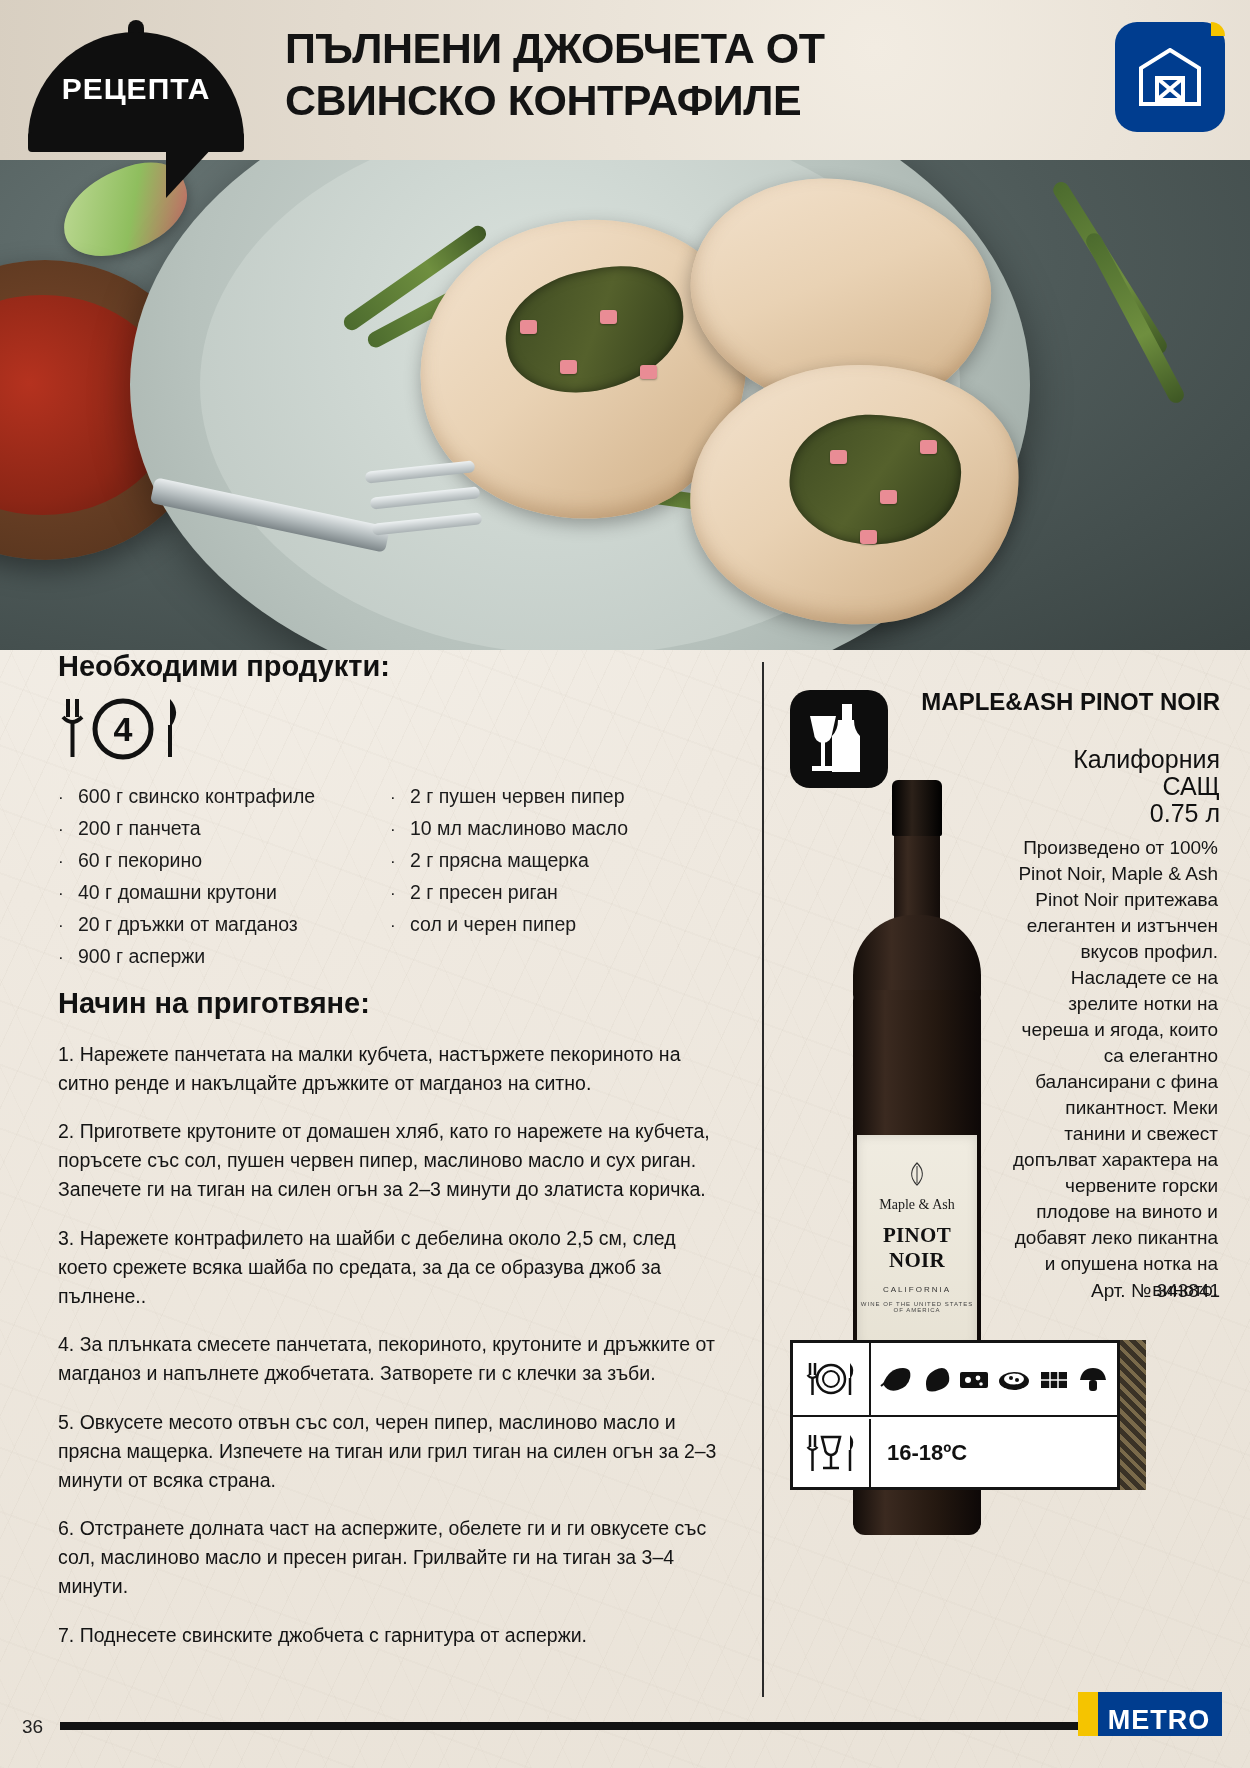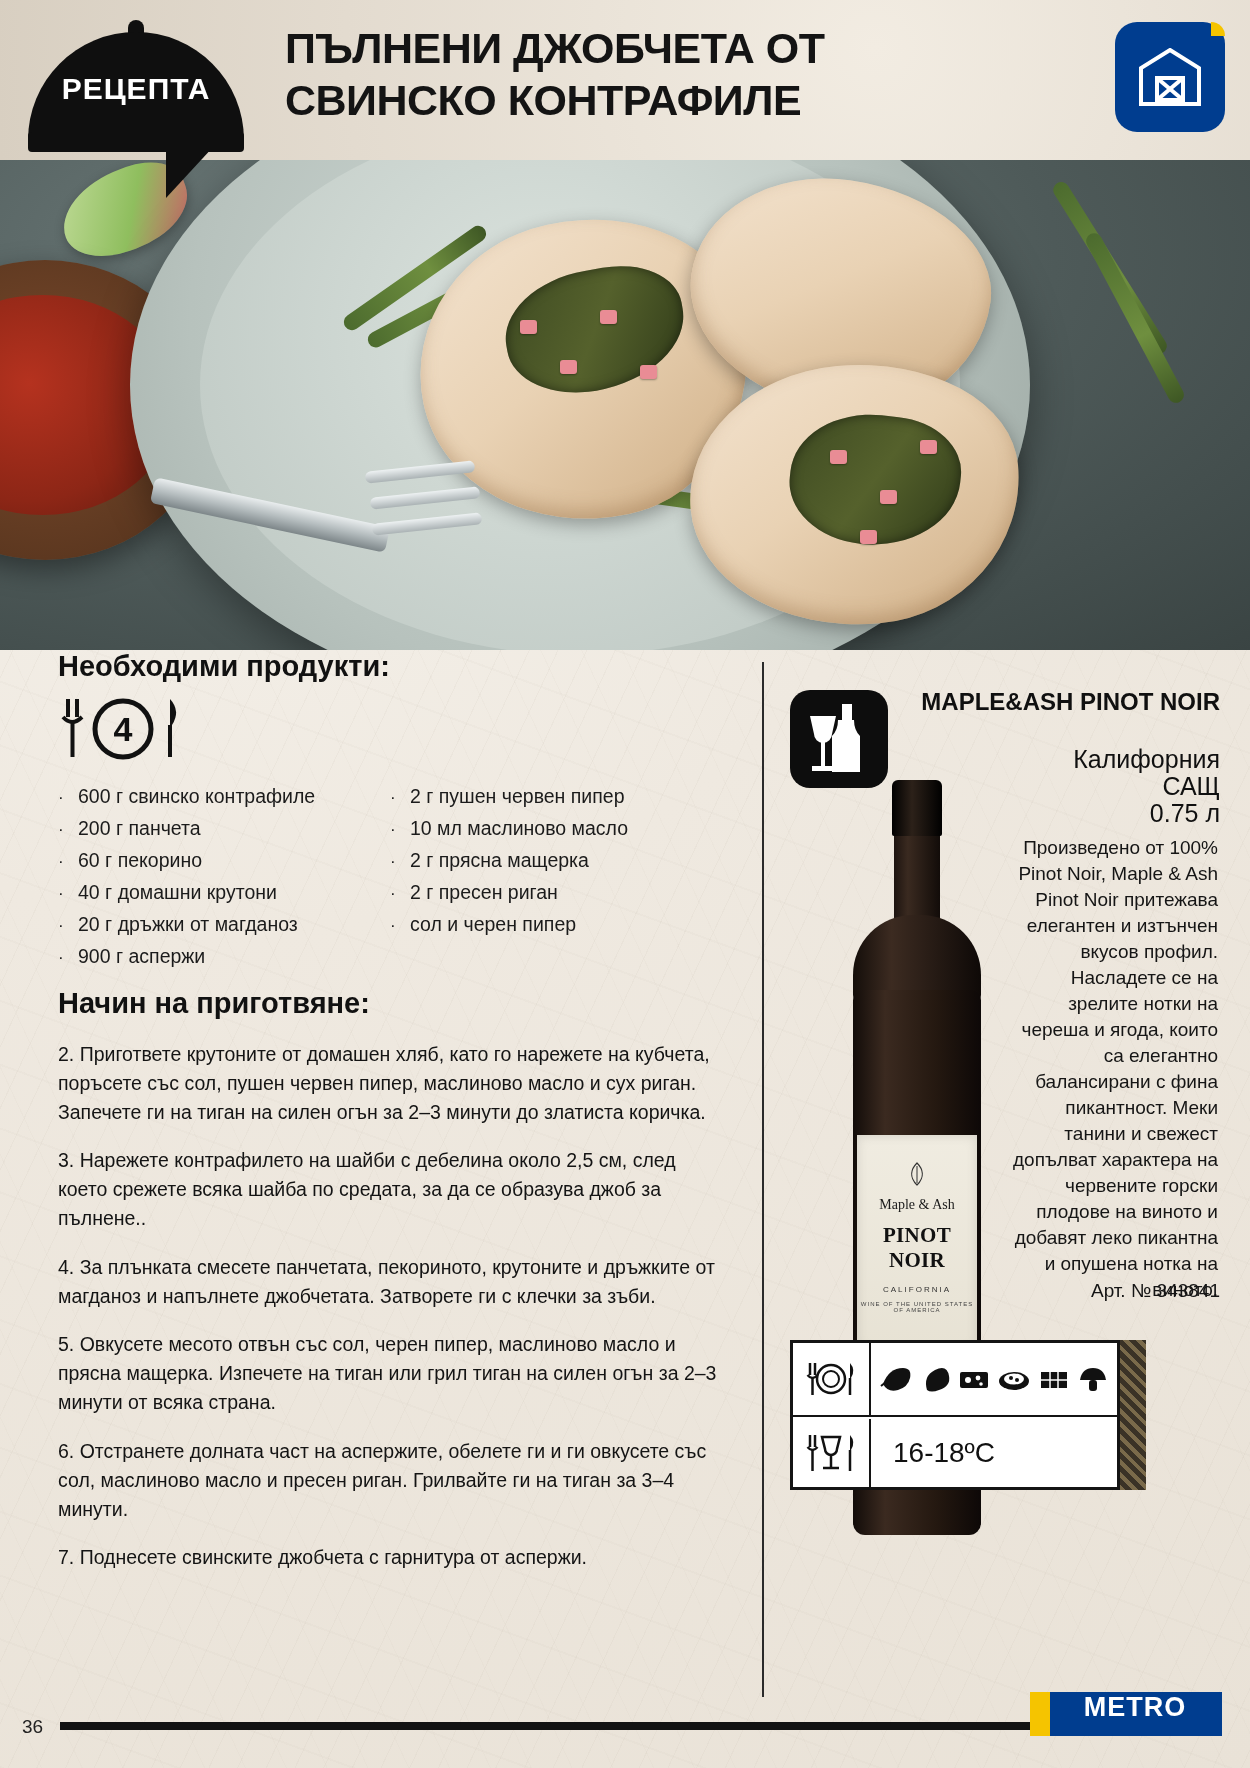--- a/index.html
+++ b/index.html
@@ -236,23 +236,23 @@
   }
   .page-number {
     position: absolute;
     left: 22px; top: 1066px;
     font-size: 19px;
     color: #222;
   }
   .metro-logo {
     position: absolute;
     right: 28px; top: 1042px;
-    width: 192px; height: 44px;
+    width: 144px; height: 44px;
     background: #003d8f;
-    display: flex; align-items: flex-start; justify-content: center;
+    display: flex; align-items: flex-end; justify-content: center;
   }
   .metro-logo .bar {
     position: absolute; left: 0; top: 0; bottom: 0;
     width: 20px; background: #f5c400;
   }
   .metro-logo span {
     color: #fff; font-weight: bold; font-size: 27px;
     letter-spacing: 1px; margin-left: 18px;
   }
 
@@ -451,23 +451,24 @@
   .info-box .row2 {
     position: absolute; left: 0; top: 76px; right: 0; bottom: 0;
     display: flex; align-items: center;
   }
   .cell-glass {
     width: 78px; height: 100%;
     border-right: 2px solid #141414;
     display: flex; align-items: center; justify-content: center;
   }
   .temp-text {
-    padding-left: 22px;
-    font-size: 28px;
+    padding-left: 16px;
+    font-size: 22px;
     color: #111;
+    font-weight: bold;
   }
   .decor-strip {
     position: absolute;
     left: 330px; top: 690px;
     width: 26px; height: 150px;
     background: repeating-linear-gradient(45deg, #7a6a4a 0px, #7a6a4a 4px, #3a3226 4px, #3a3226 9px);
   }
 </style>
 </head>
 <body>
@@ -605,20 +606,21 @@
             </div>
           <div class="ing-item">
               <span class="dot">·</span>
               <span>сол и черен пипер</span>
             </div>
         </div>
       </div>
 
       <h2 class="method-title">Начин на приготвяне:</h2>
 
+      <p class="step">1.  Нарежете панчетата на малки кубчета, настържете пекориното на ситно ренде и накълцайте дръжките от магданоз на ситно.</p>
       <p class="step">2.  Пригответе крутоните от домашен хляб, като го нарежете на кубчета, поръсете със сол, пушен червен пипер, маслиново масло и сух риган. Запечете ги на тиган на силен огън за 2–3 минути до златиста коричка.</p>
       <p class="step">3.  Нарежете контрафилето на шайби с дебелина около 2,5 см, след което срежете всяка шайба по средата, за да се образува джоб за пълнене..</p>
       <p class="step">4.  За плънката смесете панчетата, пекориното, крутоните и дръжките от магданоз и напълнете джобчетата. Затворете ги с клечки за зъби.</p>
       <p class="step">5.  Овкусете месото отвън със сол, черен пипер, маслиново масло и прясна мащерка. Изпечете на тиган или грил тиган на силен огън за 2–3 минути от всяка страна.</p>
       <p class="step">6.  Отстранете долната част на аспержите, обелете ги и ги овкусете със сол, маслиново масло и пресен риган. Грилвайте ги на тиган за 3–4 минути.</p>
       <p class="step">7.  Поднесете свинските джобчета с гарнитура от аспержи.</p>
     </div>
 
     <div class="right-col">
 

